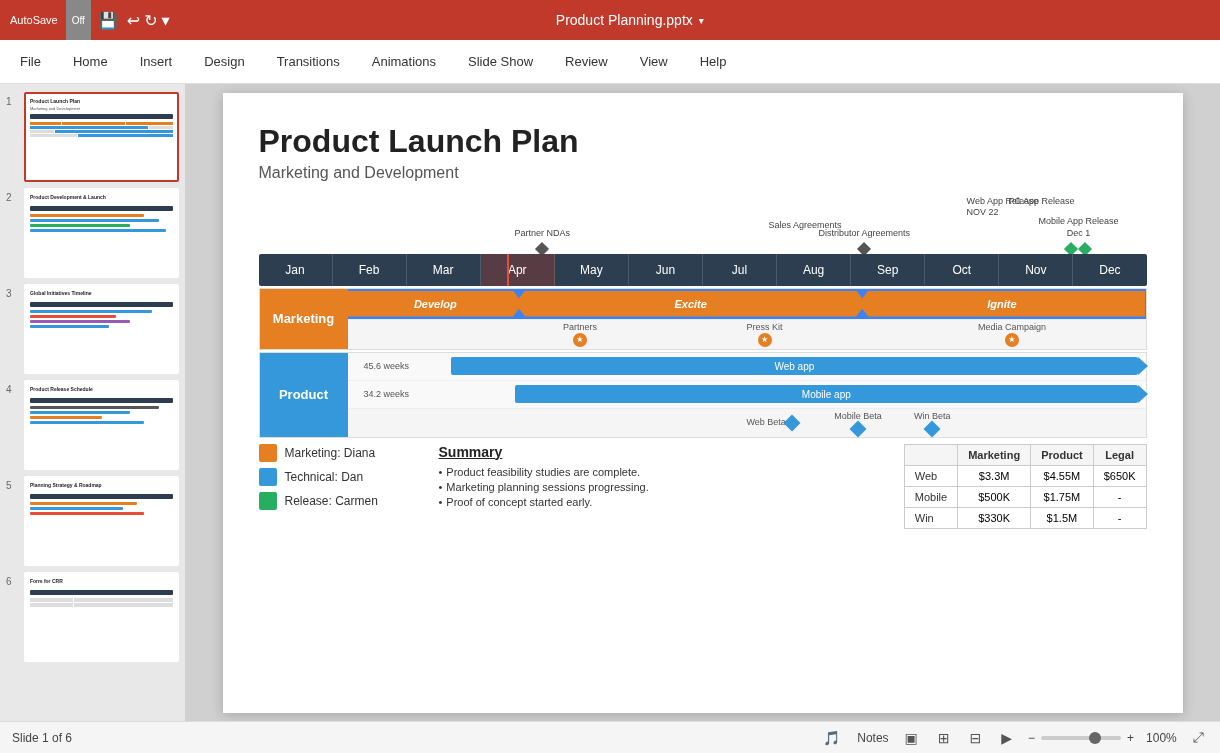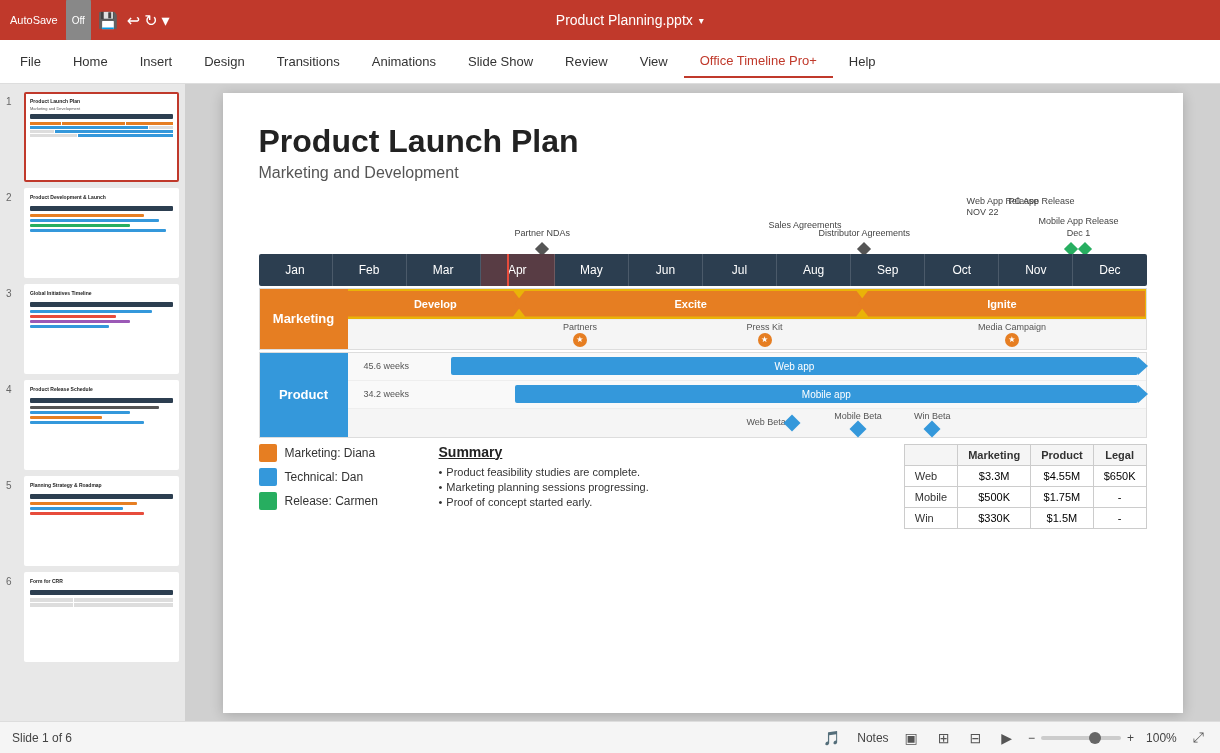--- a/index.html
+++ b/index.html
@@ -241,21 +241,20 @@
 <div class="ribbon">
   <div class="ribbon-tab">File</div>
   <div class="ribbon-tab">Home</div>
   <div class="ribbon-tab">Insert</div>
   <div class="ribbon-tab">Design</div>
   <div class="ribbon-tab">Transitions</div>
   <div class="ribbon-tab">Animations</div>
   <div class="ribbon-tab">Slide Show</div>
   <div class="ribbon-tab">Review</div>
   <div class="ribbon-tab">View</div>
-  <div class="ribbon-tab active-tab">Office Timeline Pro+</div>
   <div class="ribbon-tab">Help</div>
 </div>
 
 <div class="main-area">
 
   <div class="slide-panel">
 
     <div class="slide-thumb selected">
       <span class="slide-num">1</span>
       <div class="slide-img">
@@ -420,21 +419,21 @@
           </div>
 
           <div class="current-line" style="left: 28%;"></div>
         </div>
       </div>
 
       <div style="display:flex; margin-top:2px; border:1px solid #ddd;">
         <div style="width:88px; background:#e67e22; display:flex; align-items:center; justify-content:center; color:white; font-size:13px; font-weight:600;">Marketing</div>
         <div style="flex:1; display:flex; flex-direction:column;">
 
-          <div style="height:30px; display:flex; background:#eab308; position:relative; align-items:center;">
+          <div style="height:30px; display:flex; background:#3b82f6; position:relative; align-items:center;font-style:italic;">
 
             <div style="position:absolute; left:0; width:22%; height:26px; background:#e67e22; display:flex; align-items:center; justify-content:center; color:white; font-size:11px; font-weight:600; clip-path: polygon(0 0, calc(100% - 10px) 0, 100% 50%, calc(100% - 10px) 100%, 0 100%);">Develop</div>
 
             <div style="position:absolute; left:21%; width:44%; height:26px; background:#e67e22; display:flex; align-items:center; justify-content:center; color:white; font-size:11px; font-weight:600; clip-path: polygon(10px 0, calc(100% - 10px) 0, 100% 50%, calc(100% - 10px) 100%, 10px 100%, 0 50%);">Excite</div>
 
             <div style="position:absolute; left:64%; width:36%; height:26px; background:#e67e22; display:flex; align-items:center; justify-content:center; color:white; font-size:11px; font-weight:600; clip-path: polygon(10px 0, 100% 0, 100% 100%, 10px 100%, 0 50%);">Ignite</div>
           </div>
 
           <div style="height:30px; background:#f5f5f5; position:relative; display:flex; align-items:center; border-top:1px solid #eee;">
 

